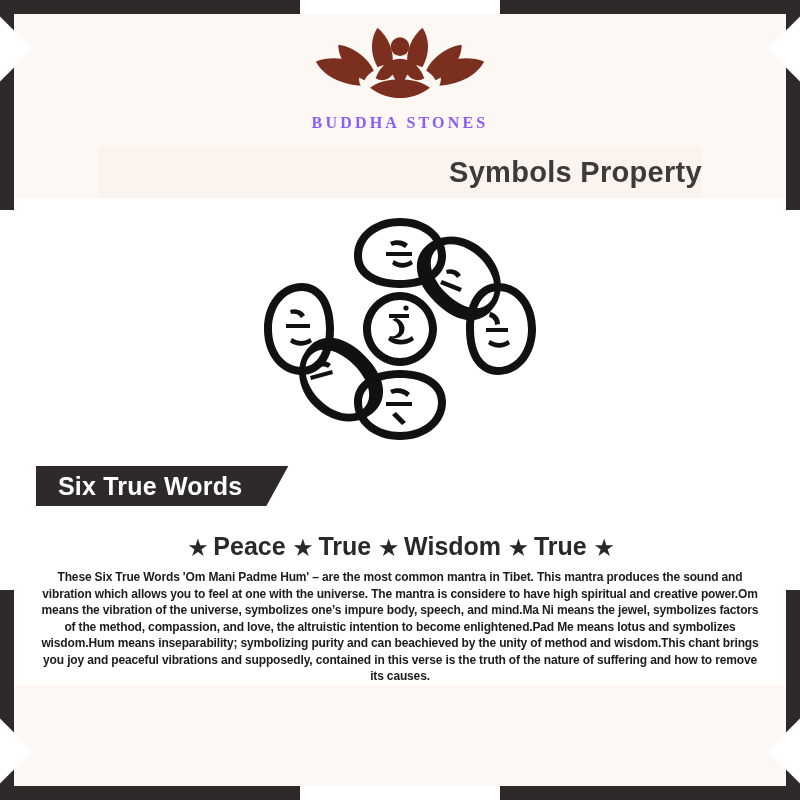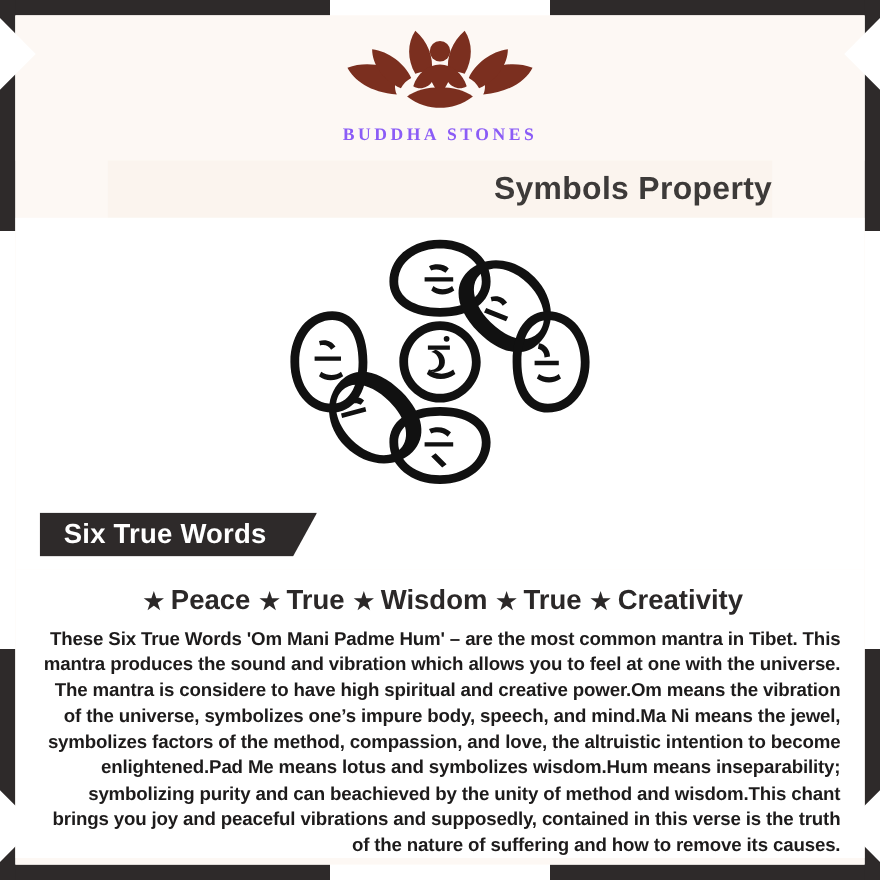--- a/index.html
+++ b/index.html
@@ -171,25 +171,25 @@
     white-space: nowrap;
   }
   .kw-star {
     font-size: 21px;
     margin: 0 4px 0 6px;
     color: #2b2828;
   }
   .kw-word { letter-spacing: 0px; }
 
   .paragraph {
-    font-size: 17px;
+    font-size: 12px;
     line-height: 1.38;
     color: #1d1b1b;
     font-weight: bold;
-    text-align: right;
+    text-align: center;
     letter-spacing: -0.15px;
   }
 </style>
 </head>
 <body>
 
 <div id="page">
 
   <div class="corner corner-tl-h"></div>
   <div class="corner corner-tl-v"></div>
@@ -277,21 +277,20 @@
       <div class="keywords">
         <span class="kw-star">★</span>
         <span class="kw-word">Peace</span>
         <span class="kw-star">★</span>
         <span class="kw-word">True</span>
         <span class="kw-star">★</span>
         <span class="kw-word">Wisdom</span>
         <span class="kw-star">★</span>
         <span class="kw-word">True</span>
         <span class="kw-star">★</span>
-        <span class="kw-word">Creativity</span>
       </div>
 
       <div class="paragraph">These Six True Words 'Om Mani Padme Hum' – are the most common mantra in Tibet. This mantra produces the sound and vibration which allows you to feel at one with the universe. The mantra is considere to have high spiritual and creative power.Om  means the vibration of the universe, symbolizes one’s impure body, speech, and mind.Ma Ni means the jewel, symbolizes factors of the method, compassion, and love, the altruistic intention to become enlightened.Pad Me means lotus and symbolizes wisdom.Hum means inseparability; symbolizing purity and can beachieved by the unity of method and wisdom.This chant brings you joy and peaceful vibrations and supposedly, contained in this verse is the truth of the nature of suffering and how to remove its causes.</div>
     </div>
 
   </div>
 
   <div class="cut cut-tl"></div>
   <div class="cut cut-tr"></div>
   <div class="cut cut-bl"></div>

